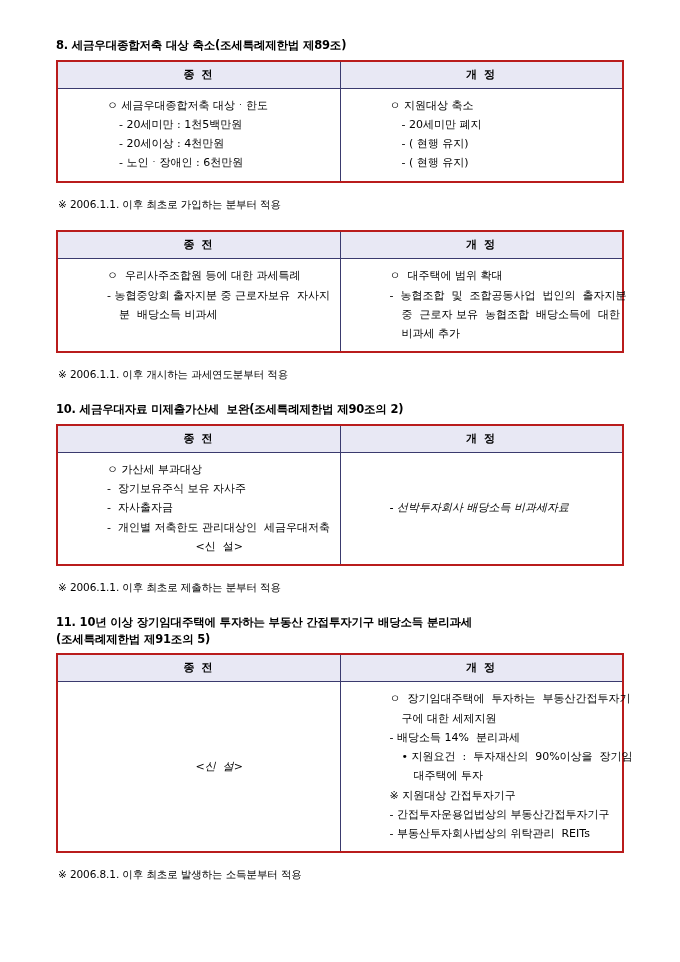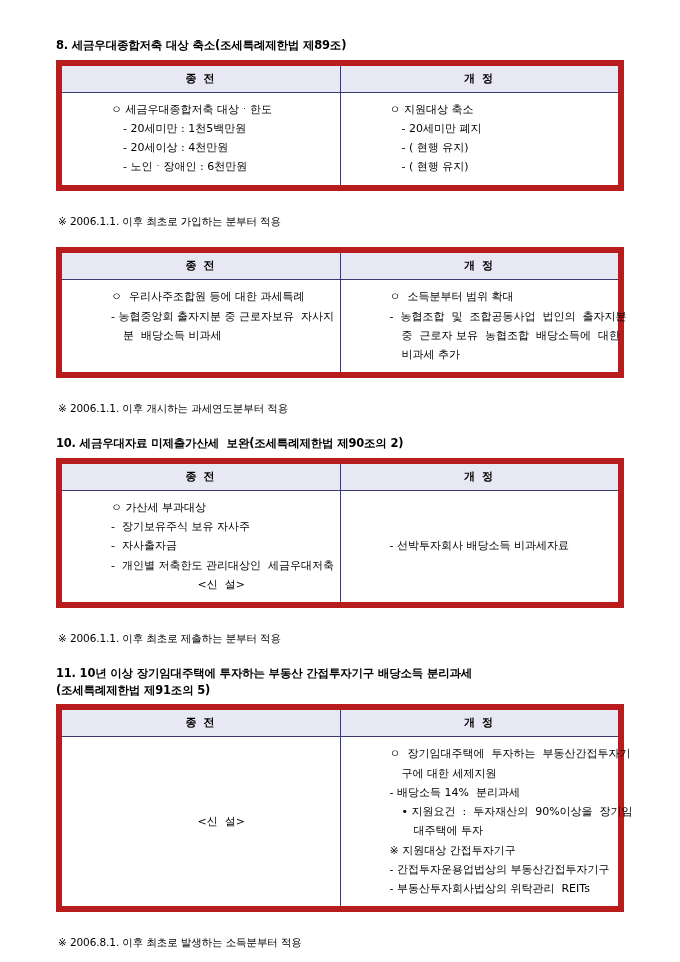--- a/index.html
+++ b/index.html
@@ -34,55 +34,56 @@
     margin: 0 0 6px 0;
     white-space: pre;
   }
   .sec-heading.two-line {
     white-space: pre-line;
   }
   table.cmp {
     border-collapse: collapse;
     width: 100%;
     table-layout: fixed;
-    border: 6px solid #b91c1c;
+    border: 2px solid #b91c1c;
   }
   table.cmp th {
     border: 1px solid #3a3a6e;
     background: #e8e8f4;
     font-size: 11px;
     font-weight: bold;
     text-align: center;
     padding: 5px 2px 6px 2px;
     letter-spacing: 1.5px;
   }
   table.cmp td {
     border: 1px solid #3a3a6e;
     font-size: 11px;
     vertical-align: top;
     padding: 7px 8px 8px 8px;
     line-height: 1.75;
   }
   table.cmp td.mid {
     vertical-align: middle;
+    font-style: italic;
   }
   table.cmp td.center {
     text-align: center;
   }
   .cellline {
     white-space: pre;
     display: block;
     margin-left: 41px;
   }
   .indent1 { padding-left: 0; }
   .indent2 { padding-left: 12px; }
   .indent3 { padding-left: 24px; }
   .note {
     font-size: 10.5px;
-    margin: 22px 0 0 2px;
+    margin: 13px 0 0 2px;
     letter-spacing: -0.1px;
     line-height: 1.6;
   }
   .spacer-sm { height: 14px; }
   .newline-center {
     text-align: center;
     display: block;
   }
 </style>
 </head>
@@ -134,21 +135,21 @@
         <th>종  전</th>
         <th>개  정</th>
       </tr>
       <tr>
         <td>
           <span class="cellline indent1">ㅇ  우리사주조합원 등에 대한 과세특례</span>
           <span class="cellline indent1">- 농협중앙회 출자지분 중 근로자보유  자사지</span>
           <span class="cellline indent2">분  배당소득 비과세</span>
         </td>
         <td>
-          <span class="cellline indent1">ㅇ  소득분부터 범위 확대</span>
+          <span class="cellline indent1">ㅇ  대주택에 범위 확대</span>
           <span class="cellline indent1">-  농협조합  및  조합공동사업  법인의  출자지분</span>
           <span class="cellline indent2">중  근로자 보유  농협조합  배당소득에  대한</span>
           <span class="cellline indent2">비과세 추가</span>
         </td>
       </tr>
     </tbody>
       </table>
     <div class="note">※ 2006.1.1. 이후 개시하는 과세연도분부터 적용</div>
   </div>
 

